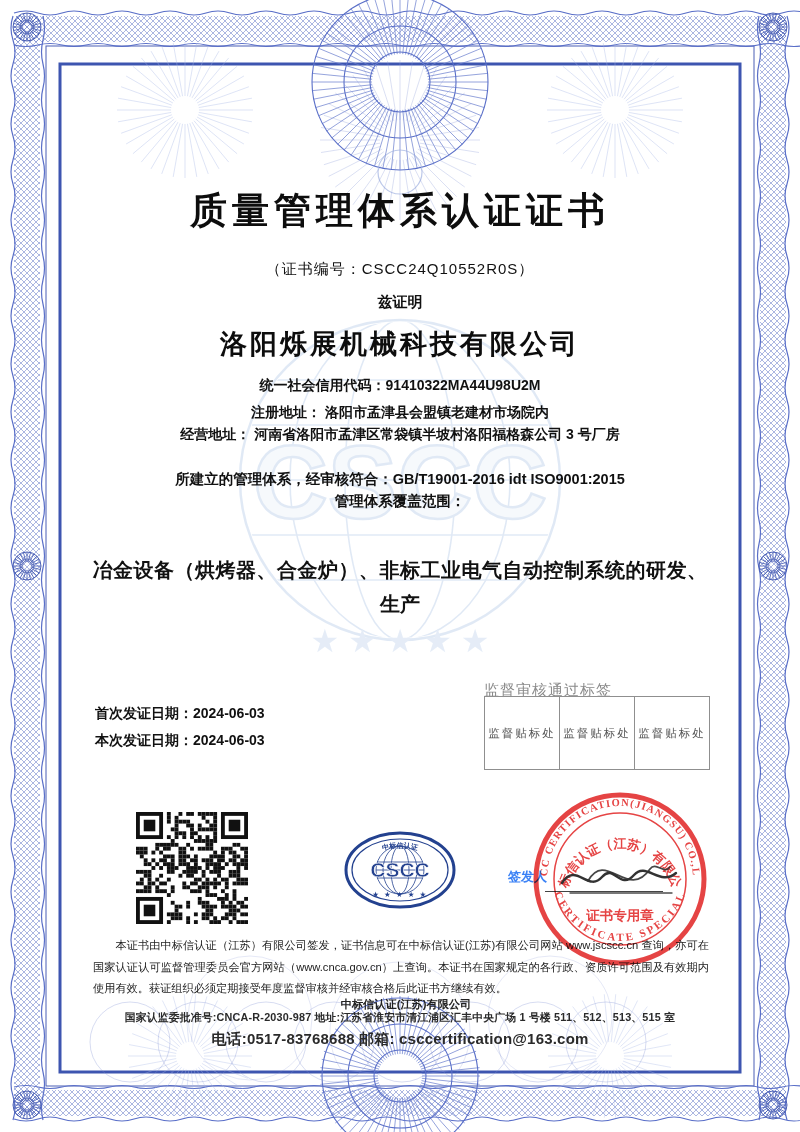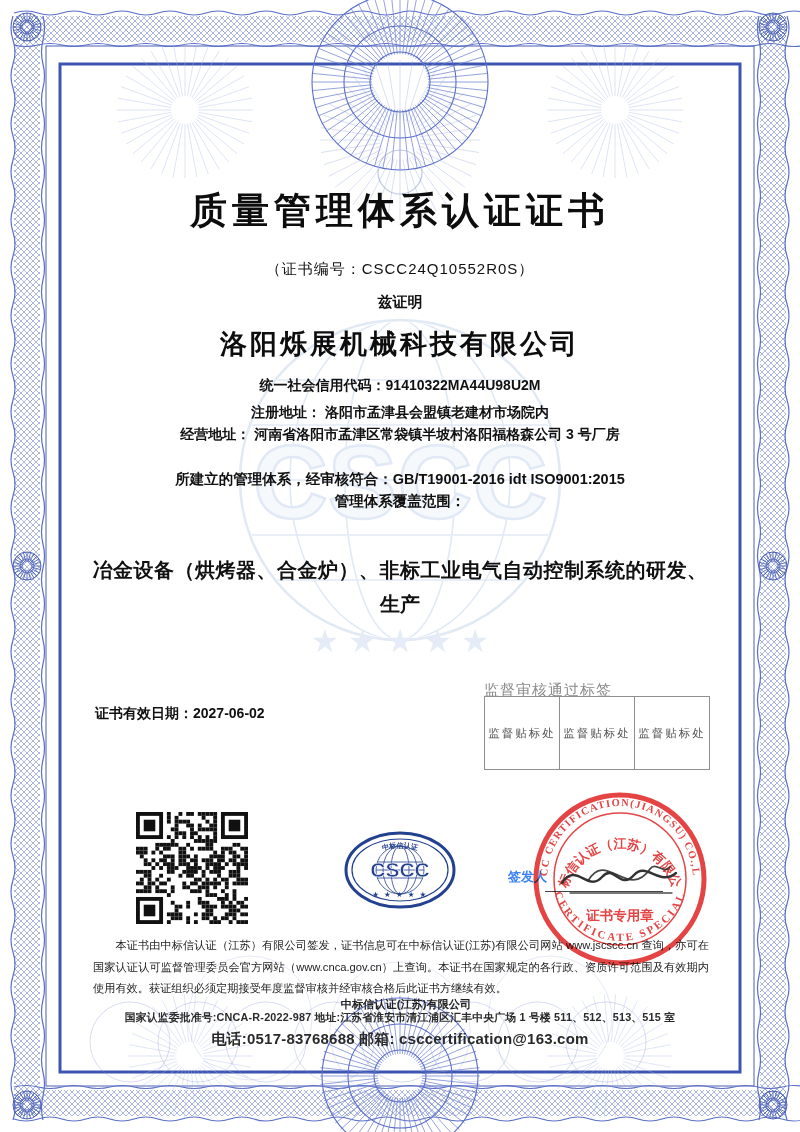--- a/index.html
+++ b/index.html
@@ -600,35 +600,36 @@
     <div class="abs ctr serif company">洛阳烁展机械科技有限公司</div>
     <div class="abs ctr sans credit">统一社会信用代码：91410322MA44U98U2M</div>
     <div class="abs ctr sans addr1">注册地址：  洛阳市孟津县会盟镇老建材市场院内</div>
     <div class="abs ctr sans addr2">经营地址：  河南省洛阳市孟津区常袋镇半坡村洛阳福格森公司 3 号厂房</div>
     <div class="abs ctr sans standard">所建立的管理体系，经审核符合：GB/T19001-2016 idt ISO9001:2015</div>
     <div class="abs ctr sans scopelabel">管理体系覆盖范围：</div>
     <div class="abs ctr serif scope1">冶金设备（烘烤器、合金炉）、非标工业电气自动控制系统的研发、</div>
     <div class="abs ctr serif scope2">生产</div>
 
     <div class="abs sans dates">
-      <div>证书有效日期：2027-06-02</div>
+      <div>首次发证日期：2024-06-03</div>
+      <div>本次发证日期：2024-06-03</div>
     </div>
 
     <div class="abs sans sup-head">监督审核通过标签</div>
     <div class="abs sup-box">
       <div class="sup-cell">监督贴标处</div>
       <div class="sup-cell">监督贴标处</div>
       <div class="sup-cell">监督贴标处</div>
     </div>
 
     <div class="abs sans issuer">签发人</div>
 
     <div class="abs sans fineprint">本证书由中标信认证（江苏）有限公司签发，证书信息可在中标信认证(江苏)有限公司网站 www.jscscc.cn 查询，亦可在国家认证认可监督管理委员会官方网站（www.cnca.gov.cn）上查询。本证书在国家规定的各行政、资质许可范围及有效期内使用有效。获证组织必须定期接受年度监督审核并经审核合格后此证书方继续有效。</div>
     <div class="abs ctr sans issuerco">中标信认证(江苏)有限公司</div>
-    <div class="abs ctr sans foot1">国家认监委批准号:CNCA-R-2022-987  地址:江苏省淮安市清江浦区汇丰中央广场 1 号楼 511、512、513、515 室</div>
+    <div class="abs ctr sans foot1">国家认监委批准号:CNCA-R-2030-987  地址:江苏省淮安市清江浦区汇丰中央广场 1 号楼 511、512、513、515 室</div>
     <div class="abs ctr sans foot2">电话:0517-83768688  邮箱: csccertification@163.com</div>
   </div>
 
   <svg id="qr" width="112" height="112" viewBox="0 0 112 112">
       <rect x="30.896551724137932" y="0" width="3.8620689655172415" height="3.8620689655172415" fill="#111"></rect>
       <rect x="42.48275862068966" y="0" width="3.8620689655172415" height="3.8620689655172415" fill="#111"></rect>
       <rect x="50.20689655172414" y="0" width="3.8620689655172415" height="3.8620689655172415" fill="#111"></rect>
       <rect x="54.06896551724138" y="0" width="3.8620689655172415" height="3.8620689655172415" fill="#111"></rect>
       <rect x="61.793103448275865" y="0" width="3.8620689655172415" height="3.8620689655172415" fill="#111"></rect>
       <rect x="65.65517241379311" y="0" width="3.8620689655172415" height="3.8620689655172415" fill="#111"></rect>

